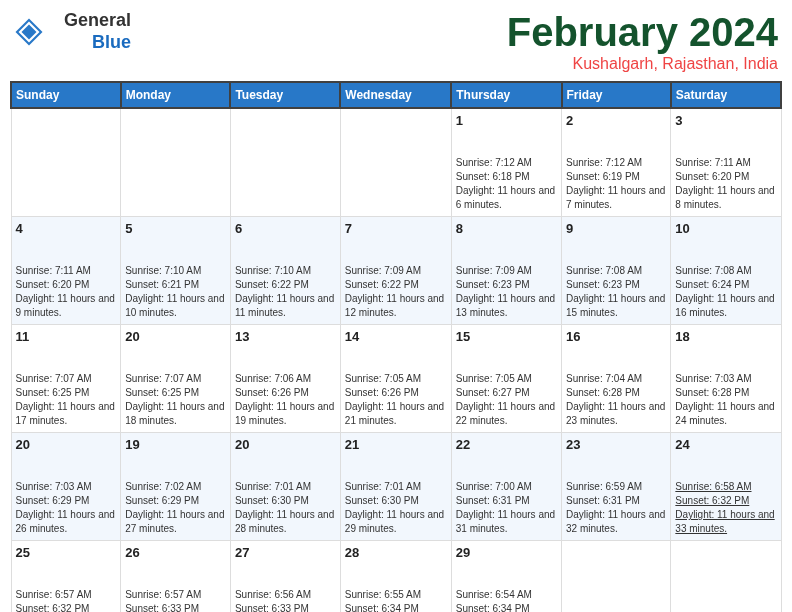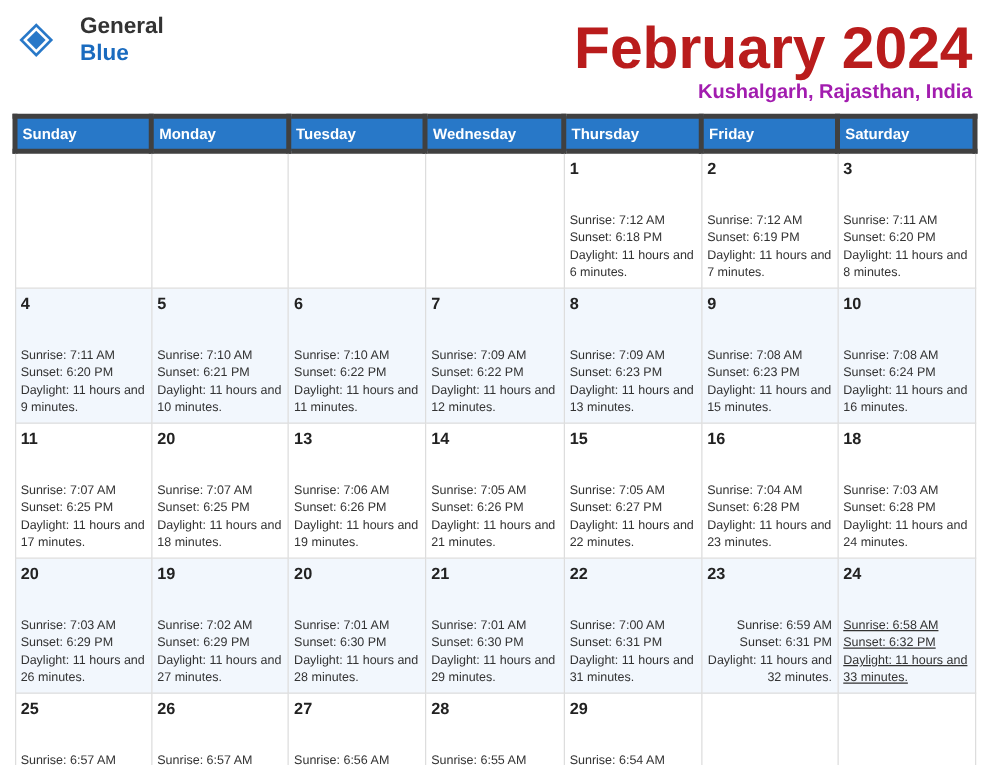--- a/index.html
+++ b/index.html
@@ -21,51 +21,50 @@
       display: flex;
       align-items: center;
       gap: 20px;
     }
     .logo-text {
       font-size: 18px;
       font-weight: bold;
       line-height: 1.2;
     }
     .logo-general { color: #333; }
-    .logo-blue { color: #1a6bbf; }
+    .logo-blue { color: #1a6bbf; text-align: right; }
     .logo-icon {
       width: 30px;
       height: 30px;
     }
     .title-area {
       text-align: right;
     }
     .month-title {
-      font-size: 47px;
+      font-size: 40px;
       font-weight: bold;
-      color: #b91c1c;
+      color: #14532d;
     }
     .subtitle {
       font-size: 16px;
-      color: #a21caf;
-      font-weight: bold;
+      color: #ef4444;
     }
     table {
       width: 100%;
       border-collapse: collapse;
       font-size: 10.5px;
     }
     thead th {
       background-color: #2878c8;
       color: #fff;
       padding: 5px 4px;
       text-align: left;
       font-size: 12px;
       font-weight: bold;
-      border: 4px solid #404040;
+      border: 2px solid #404040;
     }
     tbody tr {
       border-bottom: 1px solid #ccc;
     }
     tbody td {
       vertical-align: top;
       padding: 4px 4px;
       border: 1px solid #ddd;
       min-height: 80px;
       height: 88px;
@@ -265,21 +264,21 @@
 Daylight: 11 hours and 29 minutes.</div>
         </td>
         <td>
           <div class="day-num">22</div>
           <div class="day-info" style="white-space: pre-line;">Sunrise: 7:00 AM
 Sunset: 6:31 PM
 Daylight: 11 hours and 31 minutes.</div>
         </td>
         <td>
           <div class="day-num">23</div>
-          <div class="day-info" style="white-space: pre-line; text-align: right;">Sunrise: 6:59 AM
+          <div class="day-info" style="white-space: pre-line;">Sunrise: 6:59 AM
 Sunset: 6:31 PM
 Daylight: 11 hours and 32 minutes.</div>
         </td>
         <td>
           <div class="day-num">24</div>
           <div class="day-info" style="white-space: pre-line; text-decoration: underline;">Sunrise: 6:58 AM
 Sunset: 6:32 PM
 Daylight: 11 hours and 33 minutes.</div>
         </td>
       </tr>

